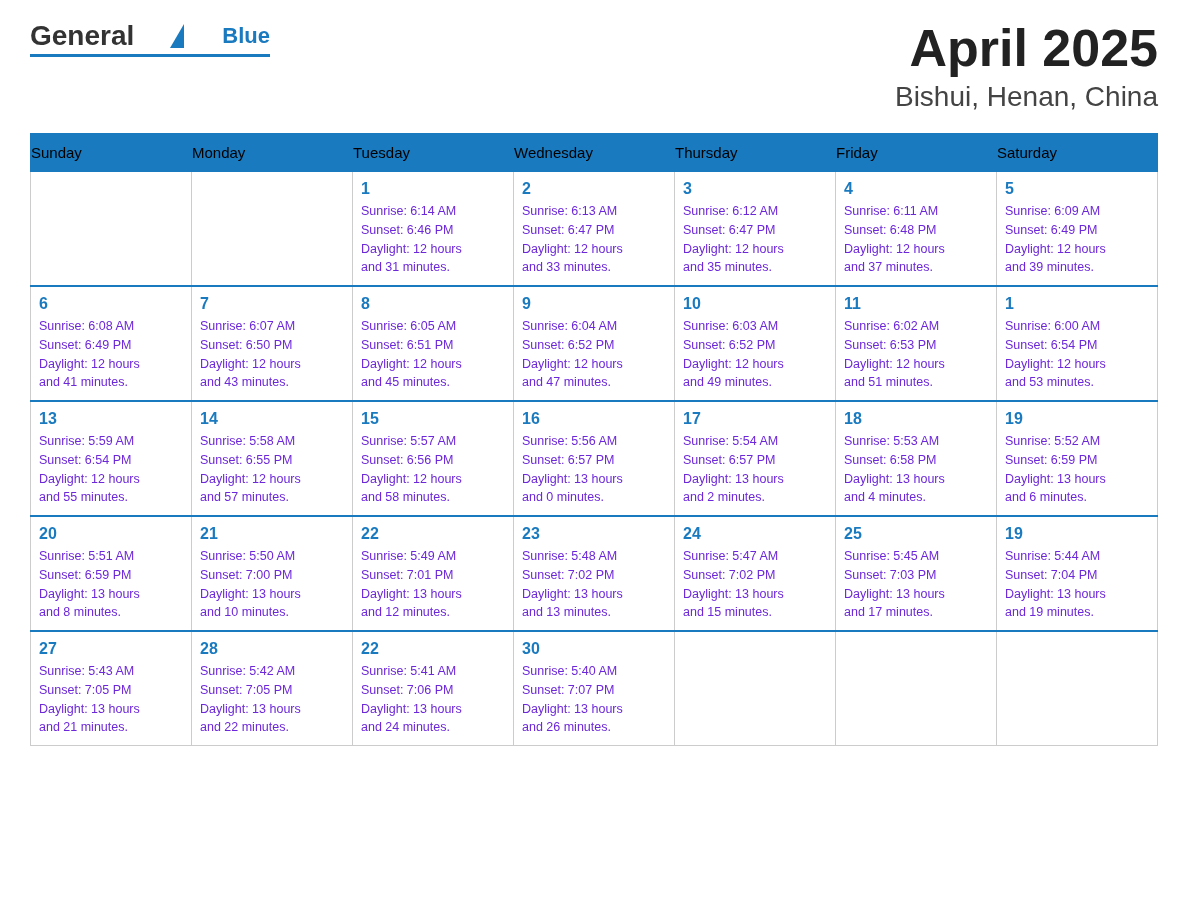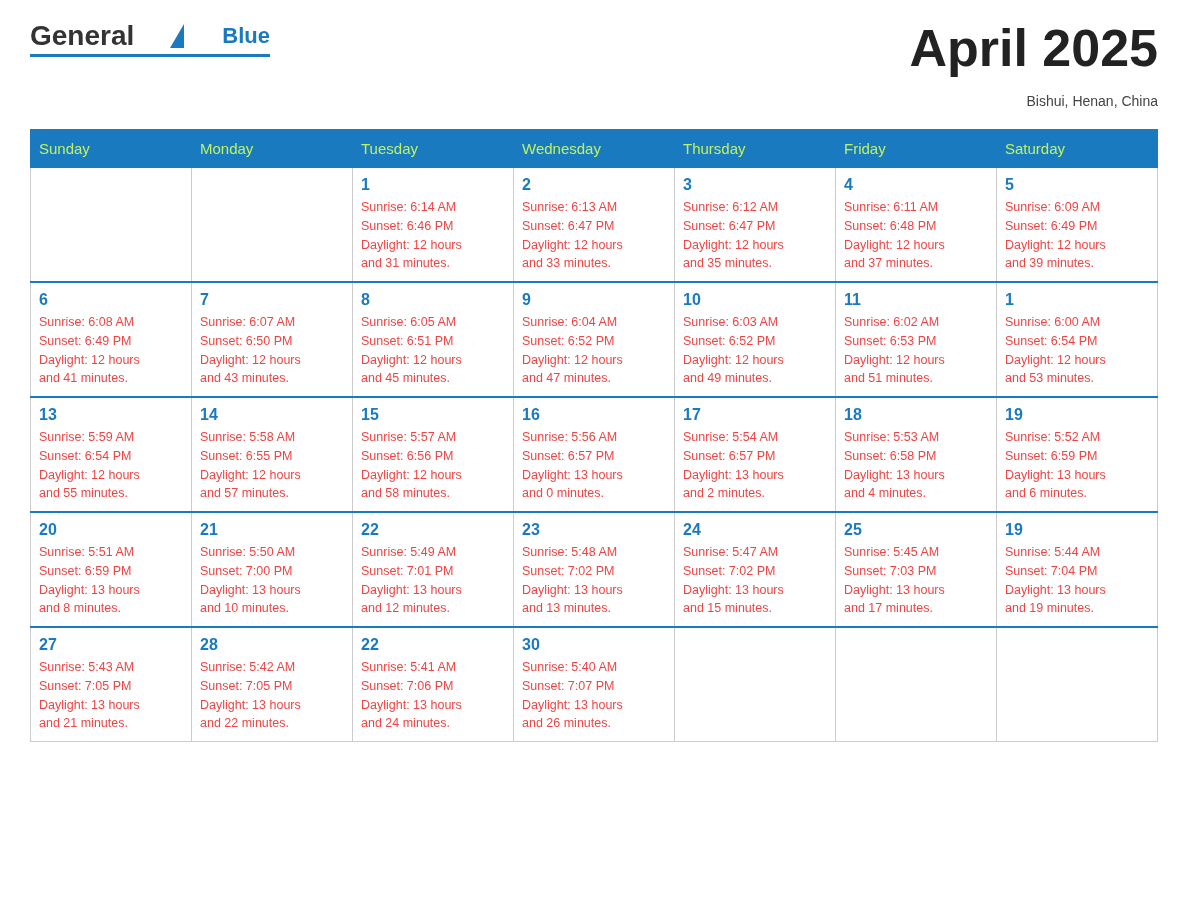--- a/index.html
+++ b/index.html
@@ -55,53 +55,53 @@
     .title-section {
       text-align: right;
     }
     .month-title {
       font-size: 52px;
       font-weight: bold;
       color: #222;
       line-height: 1.1;
     }
     .location {
-      font-size: 14px;
+      font-size: 28px;
       color: #444;
-      margin-top: 16px;
+      margin-top: 4px;
     }
     .calendar {
       width: 100%;
       border-collapse: collapse;
     }
     .calendar th {
       background-color: #1a7abf;
-      color: #bef264;
-      padding: 10px 8px;
+      color: #000000;
+      padding: 10px 0;
       font-size: 15px;
       font-weight: normal;
       text-align: left;
       border: 1px solid #1a7abf;
     }
     .calendar td {
       vertical-align: top;
       padding: 8px;
       border: 1px solid #ccc;
       width: 14.28%;
       min-height: 100px;
     }
     .day-number {
       font-size: 16px;
       color: #1a7abf;
       font-weight: bold;
       margin-bottom: 4px;
     }
     .day-info {
       font-size: 12.5px;
-      color: #ef4444;
+      color: #6d28d9;
       line-height: 1.5;
     }
     .empty-cell {
       background: #fff;
     }
     .row-separator td {
       border-top: 2px solid #1a7abf;
     }
   </style>
 </head>

